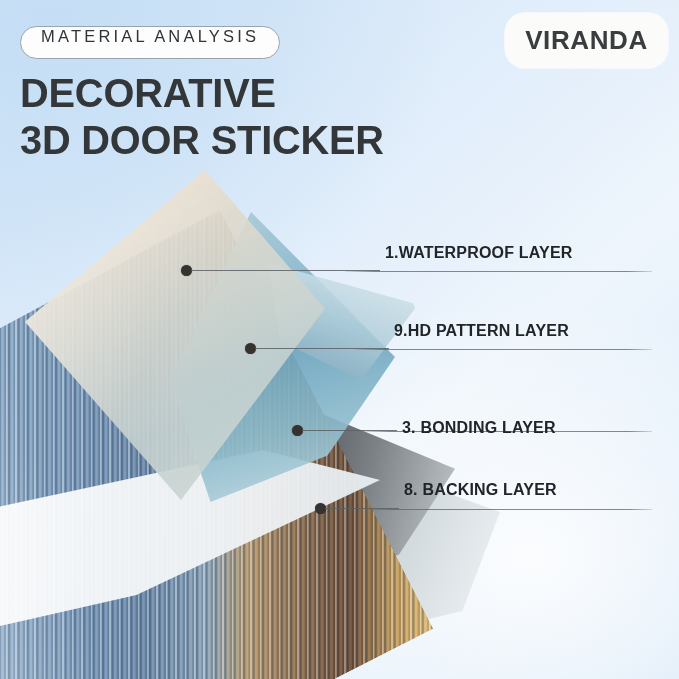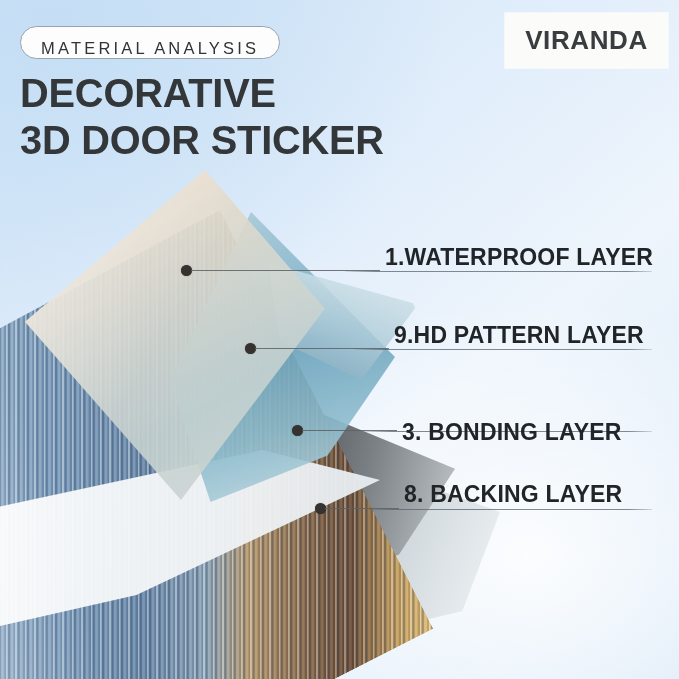--- a/index.html
+++ b/index.html
@@ -12,39 +12,40 @@
     position:relative;width:679px;height:679px;overflow:hidden;
     background:
       radial-gradient(ellipse 520px 420px at 78% 82%, rgba(255,255,255,.85) 0%, rgba(255,255,255,0) 62%),
       radial-gradient(ellipse 560px 460px at 8% 4%, rgba(196,222,245,.95) 0%, rgba(196,222,245,0) 70%),
       linear-gradient(140deg,#cfe3f6 0%,#e2eefb 40%,#eef5fc 62%,#dbeaf8 100%);
   }
 
   
   .pill{
     position:absolute;left:20px;top:26px;height:31px;
-    display:flex;align-items:flex-end;justify-content:center;
+    display:flex;align-items:flex-start;justify-content:center;
     padding:0 20px;border:1.4px solid #9aa3ad;border-radius:18px;
     background:#fdfdfd;
     font-size:16.5px;letter-spacing:3.2px;color:#2f3438;font-weight:400;
     white-space:nowrap;
   }
   .title{
     position:absolute;left:20px;top:70px;
     color:#333739;font-weight:700;
     font-size:41px;line-height:47px;letter-spacing:-0.2px;
     white-space:nowrap;
     transform:scaleX(.97);transform-origin:left top;
   }
   .title span{display:block;}
   .brandbox{
     position:absolute;left:505px;top:13px;width:163px;height:55px;
     background:#fbfbfa;
     display:flex;align-items:center;justify-content:center;
     box-shadow:0 0 0 1px rgba(255,255,255,.6);
+    border-radius:20px;
   }
   .brandbox .bt{
     font-size:26px;font-weight:700;color:#3a3d3f;letter-spacing:.6px;
   }
 
   
   .art{position:absolute;left:0;top:150px;width:520px;height:529px;}
 
   .lyr{position:absolute;}
 
@@ -153,21 +154,21 @@
   .callout{position:absolute;}
   .dot{
     position:absolute;width:11px;height:11px;border-radius:50%;
     background:#35322f;box-shadow:0 0 1px rgba(0,0,0,.5);
   }
   .leader{
     position:absolute;height:1px;background:#5b6064;opacity:.85;
   }
   .lbl{
     position:absolute;white-space:nowrap;
-    font-size:23px;font-weight:700;color:#222527;letter-spacing:.2px;
+    font-size:16px;font-weight:700;color:#222527;letter-spacing:.2px;
   }
   .rule{
     position:absolute;height:1px;
     background:linear-gradient(90deg, rgba(110,120,130,.15) 0%, rgba(90,100,110,.75) 10%, rgba(90,100,110,.75) 92%, rgba(110,120,130,.25) 100%);
   }
 </style>
 </head>
 <body>
 
 <div id="stage">

